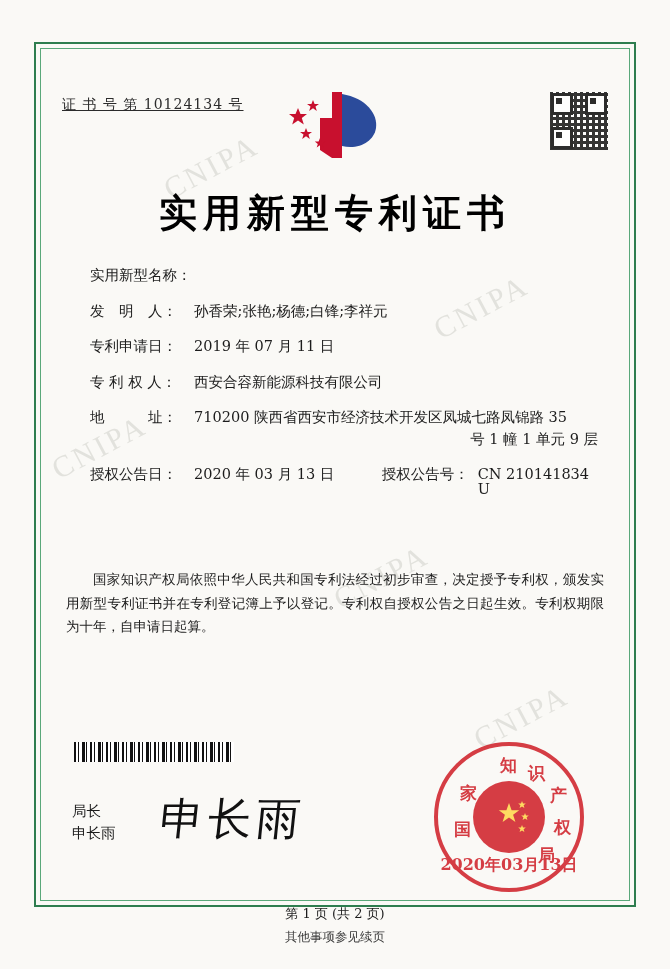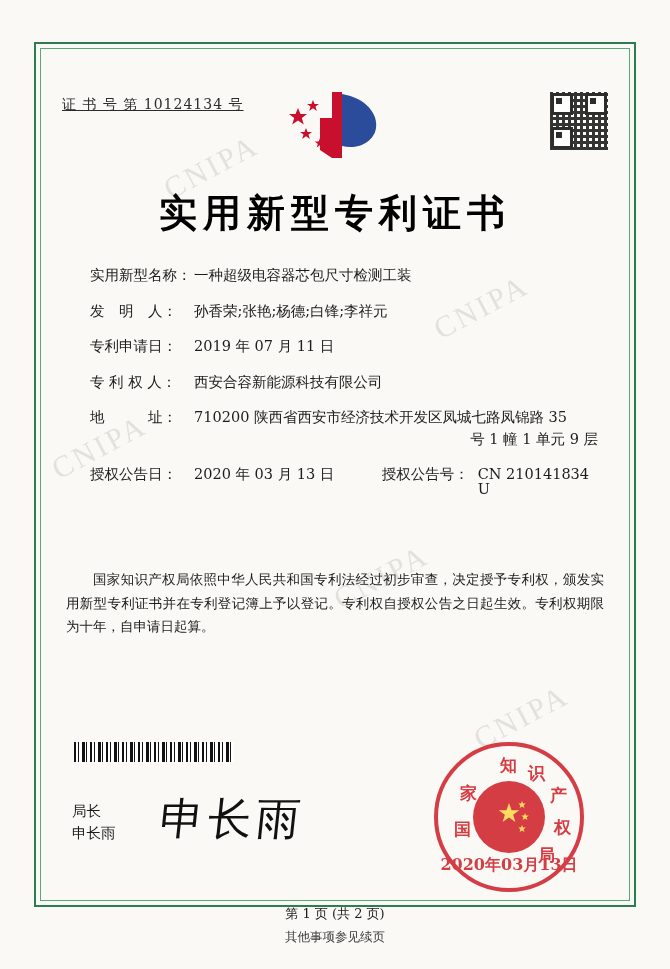--- a/index.html
+++ b/index.html
@@ -212,21 +212,20 @@
       </g>
     </svg>
   </div>
 
   <div class="title">实用新型专利证书</div>
 
   <div class="fields">
 
     <div class="row">
       <div class="lbl">实用新型名称：</div>
-      <div class="val">一种超级电容器芯包尺寸检测工装</div>
     </div>
 
     <div class="row">
       <div class="lbl">发　明　人：</div>
       <div class="val">孙香荣;张艳;杨德;白锋;李祥元</div>
     </div>
 
 
     <div class="row">
       <div class="lbl">专利申请日：</div>

